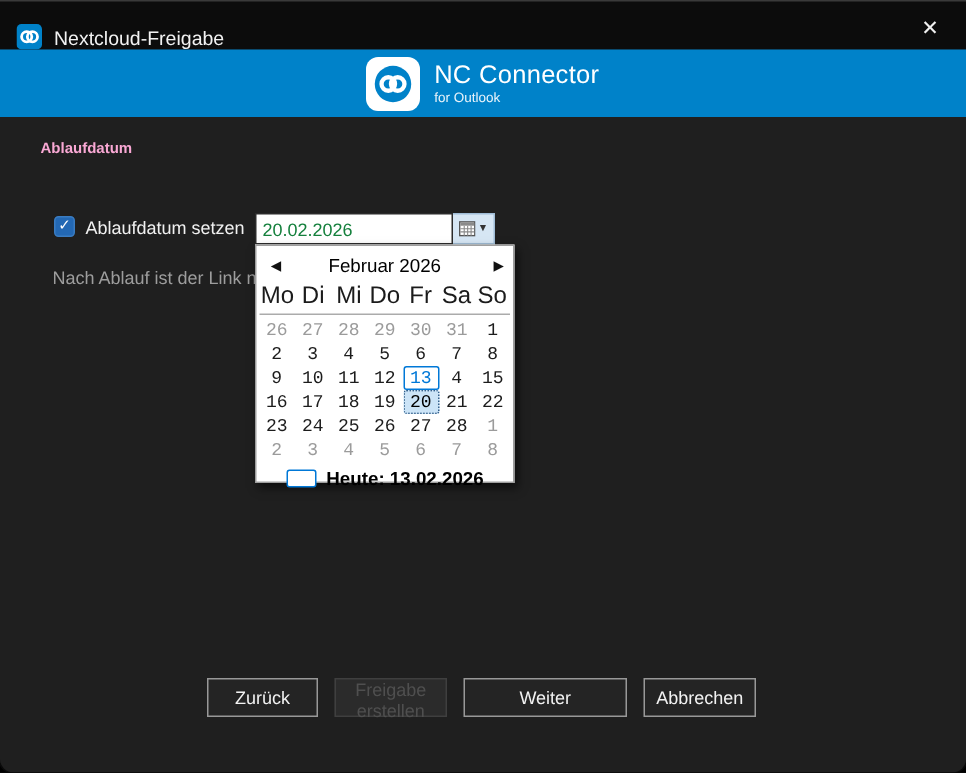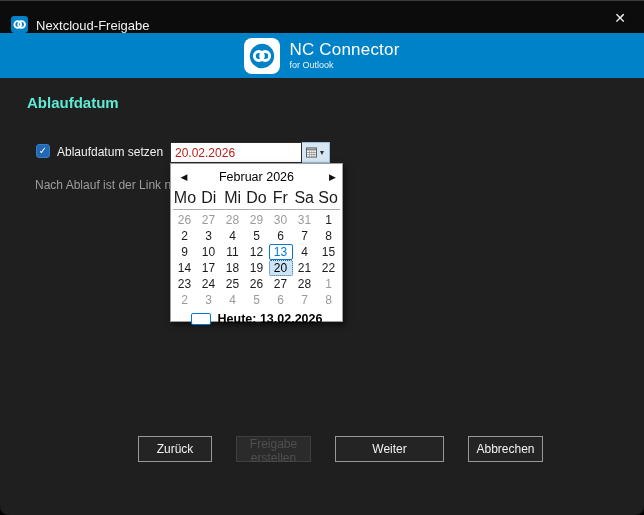--- a/index.html
+++ b/index.html
@@ -13,53 +13,53 @@
   .close-btn{position:absolute;right:6px;top:2px;width:36px;height:29px;display:flex;align-items:center;
              justify-content:center;color:#f0f0f0;font-size:14px;cursor:pointer;background:transparent;border:none;}
   
   .banner{position:absolute;left:0;top:33px;width:644px;height:45px;background:var(--banner-blue,#0082c9);
           display:flex;align-items:center;justify-content:center;}
   .banner-logo{width:36px;height:36px;margin-right:9px;}
   .banner-texts{display:flex;flex-direction:column;line-height:1;}
   .banner-title{color:#fff;font-size:17px;letter-spacing:.2px;}
   .banner-sub{color:#eaf4fb;font-size:9px;margin-top:3px;}
   
-  .heading{position:absolute;left:27px;top:94px;color:#5eead4;font-size:15px;font-weight:bold;}
+  .heading{position:absolute;left:27px;top:94px;color:#f9a8d4;font-size:10px;font-weight:bold;}
   .checkbox{position:absolute;left:36px;top:144px;width:14px;height:14px;background:var(--checkbox-blue,#2368b4);
             border:1px solid #3a7cc2;border-radius:3px;box-sizing:border-box;display:flex;align-items:center;
             justify-content:center;color:#fff;font-size:10px;line-height:1;cursor:pointer;}
   .checkbox-label{position:absolute;left:57px;top:145px;color:#f0f0f0;font-size:12px;}
   .note-text{position:absolute;left:35px;top:178px;color:#9d9d9d;font-size:12px;}
   
   .date-control{position:absolute;left:170px;top:142px;width:160px;height:21px;display:flex;box-sizing:border-box;}
-  .date-input{width:132px;height:21px;border:1px solid #2b2b2b;background:#fff;color:#b91c1c;font-size:12px;
+  .date-input{width:132px;height:21px;border:1px solid #2b2b2b;background:#fff;color:#15803d;font-size:12px;
               padding:0 0 0 4px;box-sizing:border-box;font-family:"Liberation Sans",sans-serif;outline:none;}
   .date-drop-btn{width:28px;height:21px;background:#d6e6f4;border:1px solid #9fbcd6;border-left:none;
                  box-sizing:border-box;display:flex;align-items:center;justify-content:center;gap:2px;cursor:pointer;padding:0;}
   .drop-arrow{font-size:7px;color:#333;}
   
   .calendar{position:absolute;left:170px;top:163px;width:173px;height:159px;background:#fff;
             border:1px solid #9e9e9e;box-sizing:border-box;box-shadow:2px 3px 6px rgba(0,0,0,.55);
             color:#1b1b1b;font-size:12px;}
   .cal-nav{height:21px;display:flex;align-items:center;padding:2px 6px 0 6px;}
   .cal-arrow{width:14px;color:#111;font-size:9px;cursor:pointer;background:none;border:none;padding:0;
              font-family:"Liberation Sans",sans-serif;}
   .cal-month{flex:1;text-align:center;color:#000;font-size:12.5px;}
   .cal-weekdays{display:flex;margin:2px 2px 0 2px;border-bottom:1px solid #ababab;padding-bottom:2px;}
   .cal-weekdays .wd{width:24px;text-align:center;color:#1b1b1b;font-size:16px;}
-  .cal-grid{display:flex;flex-wrap:wrap;width:168px;margin:2px auto 0 auto;}
+  .cal-grid{display:flex;flex-wrap:wrap;width:168px;margin:2px auto 0 auto;font-family:Liberation Mono, monospace;}
   .cal-grid .day{width:24px;height:16px;line-height:16px;text-align:center;color:#1c1c1c;box-sizing:border-box;cursor:pointer;}
   .cal-grid .day.muted{color:#9b9b9b;}
   .cal-grid .day.today{border:1px solid var(--accent-blue,#0078d7);border-radius:2px;color:var(--accent-blue,#0078d7);line-height:14px;}
   .cal-grid .day.selected{background:var(--selected-day-bg,#cce4f7);outline:1px dotted #35618c;outline-offset:-1px;border-radius:2px;color:#000;}
   .cal-today-row{display:flex;align-items:center;justify-content:center;gap:7px;margin-top:4px;}
   .today-box{width:20px;height:12px;border:1.5px solid var(--accent-blue,#0078d7);border-radius:2px;background:#fff;box-sizing:border-box;}
   .today-label{font-weight:bold;color:#000;font-size:12.5px;}
   
-  .footer{position:absolute;left:138px;top:436px;display:flex;gap:24px;}
+  .footer{position:absolute;left:138px;top:452px;display:flex;gap:11px;}
   .btn{height:26px;background:#242424;border:1px solid #989898;color:#f2f2f2;font-size:12px;
        font-family:"Liberation Sans",sans-serif;box-sizing:border-box;cursor:pointer;padding:0;}
   .btn.disabled{background:#2b2b2b;border-color:#3f3f3f;color:#4f4f4f;cursor:default;}
   .btn:nth-child(1){width:74px;}
   .btn:nth-child(2){width:75px;}
   .btn:nth-child(3){width:109px;}
   .btn:nth-child(4){width:75px;}
 </style>
 </head>
 <body>
@@ -140,21 +140,21 @@
         <span class="day">6</span>
         <span class="day">7</span>
         <span class="day">8</span>
         <span class="day">9</span>
         <span class="day">10</span>
         <span class="day">11</span>
         <span class="day">12</span>
         <span class="day today">13</span>
         <span class="day">4</span>
         <span class="day">15</span>
-        <span class="day">14</span>
+        <span class="day">16</span>
         <span class="day">17</span>
         <span class="day">18</span>
         <span class="day">19</span>
         <span class="day selected">20</span>
         <span class="day">21</span>
         <span class="day">22</span>
         <span class="day">23</span>
         <span class="day">24</span>
         <span class="day">25</span>
         <span class="day">26</span>

